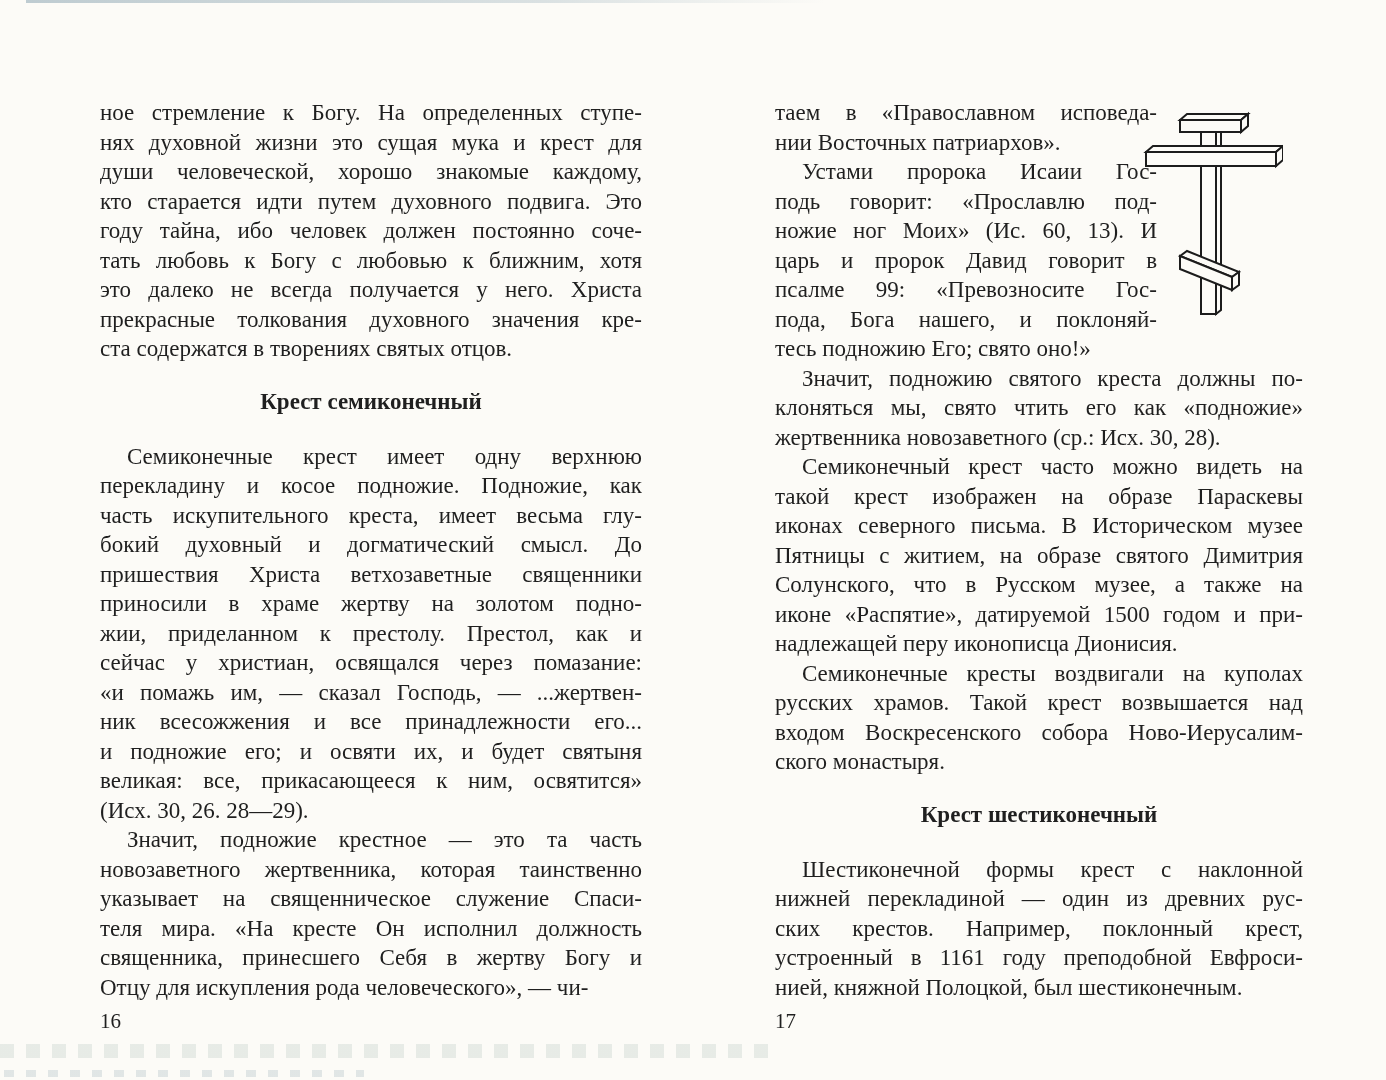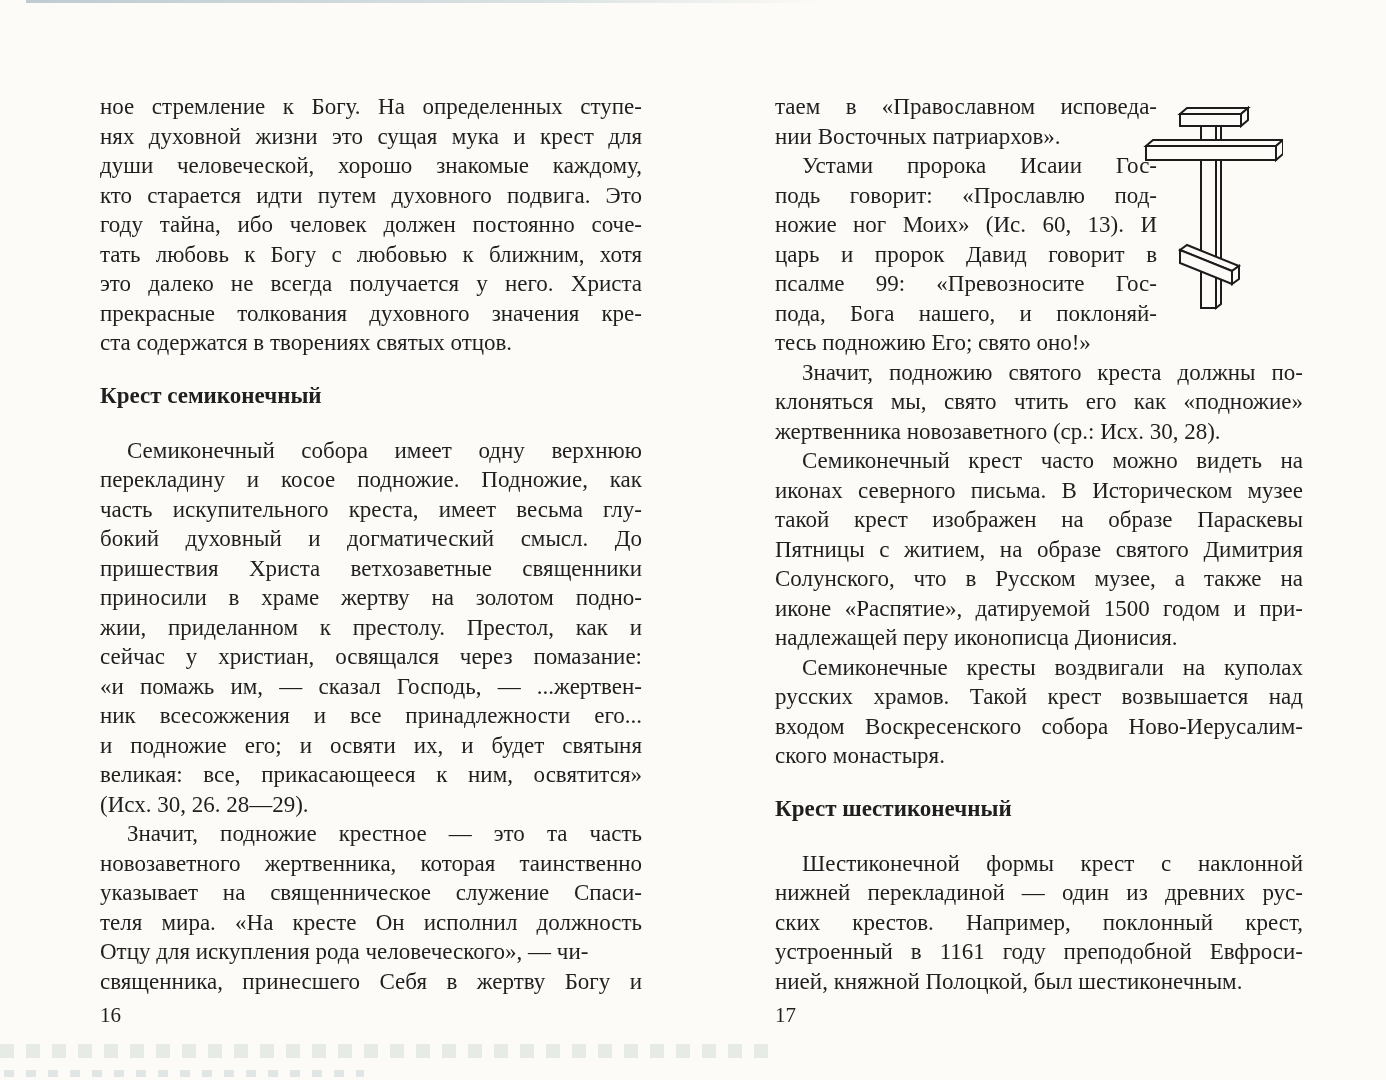--- a/index.html
+++ b/index.html
@@ -2,32 +2,32 @@
 <html><head>
 <meta charset="utf-8">
 <style>
   html,body{margin:0;padding:0}
   body{
     width:1386px;height:1080px;position:relative;overflow:hidden;
     background:var(--paper,#fcfbf7);
     color:var(--ink,#1f1f1f);
     font-family:"Liberation Serif","DejaVu Serif",serif;
   }
-  .page{position:absolute;top:92px}
+  .page{position:absolute;top:98px}
   #page-left{left:100px;width:542px;height:950px}
   #page-right{left:775px;width:528px;height:950px}
   .para{margin:0}
   .pline{
     font-size:23px;line-height:29.5px;
     text-align:justify;text-align-last:justify;
   }
   .pline.last{text-align:center;text-align-last:left}
   .pline.first{text-indent:27px}
   .bheading{
-    font-size:23px;font-weight:bold;
+    font-size:23px;font-weight:bold;text-align:center;
     line-height:30px;margin:23px 0 25px 0;
   }
   .narrow{margin-right:146px}
   .pagenum{
     position:absolute;top:911px;left:0;width:100%;
     text-align:left;font-size:21px;
   }
   .cross-illustration{position:absolute;top:12px;right:20px;width:140px;height:207px}
   .cross-illustration svg{display:block;width:100%;height:100%}
   
@@ -59,41 +59,41 @@
         <div class="pline">души человеческой, хорошо знакомые каждому,</div>
         <div class="pline">кто старается идти путем духовного подвига. Это</div>
         <div class="pline">году тайна, ибо человек должен постоянно соче-</div>
         <div class="pline">тать любовь к Богу с любовью к ближним, хотя</div>
         <div class="pline">это далеко не всегда получается у него. Христа</div>
         <div class="pline">прекрасные толкования духовного значения кре-</div>
         <div class="pline last">ста содержатся в творениях святых отцов.</div>
       </div>
       <div class="bheading">Крест семиконечный</div>
       <div class="para">
-        <div class="pline first">Семиконечный собора имеет одну верхнюю</div>
+        <div class="pline first">Семиконечные крест имеет одну верхнюю</div>
         <div class="pline">перекладину и косое подножие. Подножие, как</div>
         <div class="pline">часть искупительного креста, имеет весьма глу-</div>
         <div class="pline">бокий духовный и догматический смысл. До</div>
         <div class="pline">пришествия Христа ветхозаветные священники</div>
         <div class="pline">приносили в храме жертву на золотом подно-</div>
         <div class="pline">жии, приделанном к престолу. Престол, как и</div>
         <div class="pline">сейчас у христиан, освящался через помазание:</div>
         <div class="pline">«и помажь им, — сказал Господь, — ...жертвен-</div>
         <div class="pline">ник всесожжения и все принадлежности его...</div>
         <div class="pline">и подножие его; и освяти их, и будет святыня</div>
         <div class="pline">великая: все, прикасающееся к ним, освятится»</div>
         <div class="pline last">(Исх. 30, 26. 28—29).</div>
       </div>
       <div class="para">
         <div class="pline first">Значит, подножие крестное — это та часть</div>
         <div class="pline">новозаветного жертвенника, которая таинственно</div>
         <div class="pline">указывает на священническое служение Спаси-</div>
         <div class="pline">теля мира. «На кресте Он исполнил должность</div>
+        <div class="pline">священника, принесшего Себя в жертву Богу и</div>
         <div class="pline last">Отцу для искупления рода человеческого», — чи-</div>
-        <div class="pline">священника, принесшего Себя в жертву Богу и</div>
       </div>
     </div>
   <div class="pagenum">16</div>
 </div>
 
 <div class="page" id="page-right">
   <div class="cross-illustration">
     <svg viewBox="0 0 140 207" xmlns="http://www.w3.org/2000/svg" fill="#fcfbf7" stroke="#1c1c1c" stroke-width="2" stroke-linejoin="miter">
 
       <polygon points="73,21 78,17 78,200 73,204"></polygon>
@@ -128,22 +128,22 @@
       </div>
     </div>
   <div>
       <div class="para">
         <div class="pline first">Значит, подножию святого креста должны по-</div>
         <div class="pline">клоняться мы, свято чтить его как «подножие»</div>
         <div class="pline last">жертвенника новозаветного (ср.: Исх. 30, 28).</div>
       </div>
       <div class="para">
         <div class="pline first">Семиконечный крест часто можно видеть на</div>
+        <div class="pline">такой крест изображен на образе Параскевы</div>
         <div class="pline">иконах северного письма. В Историческом музее</div>
-        <div class="pline">такой крест изображен на образе Параскевы</div>
         <div class="pline">Пятницы с житием, на образе святого Димитрия</div>
         <div class="pline">Солунского, что в Русском музее, а также на</div>
         <div class="pline">иконе «Распятие», датируемой 1500 годом и при-</div>
         <div class="pline last">надлежащей перу иконописца Дионисия.</div>
       </div>
       <div class="para">
         <div class="pline first">Семиконечные кресты воздвигали на куполах</div>
         <div class="pline">русских храмов. Такой крест возвышается над</div>
         <div class="pline">входом Воскресенского собора Ново-Иерусалим-</div>
         <div class="pline last">ского монастыря.</div>

